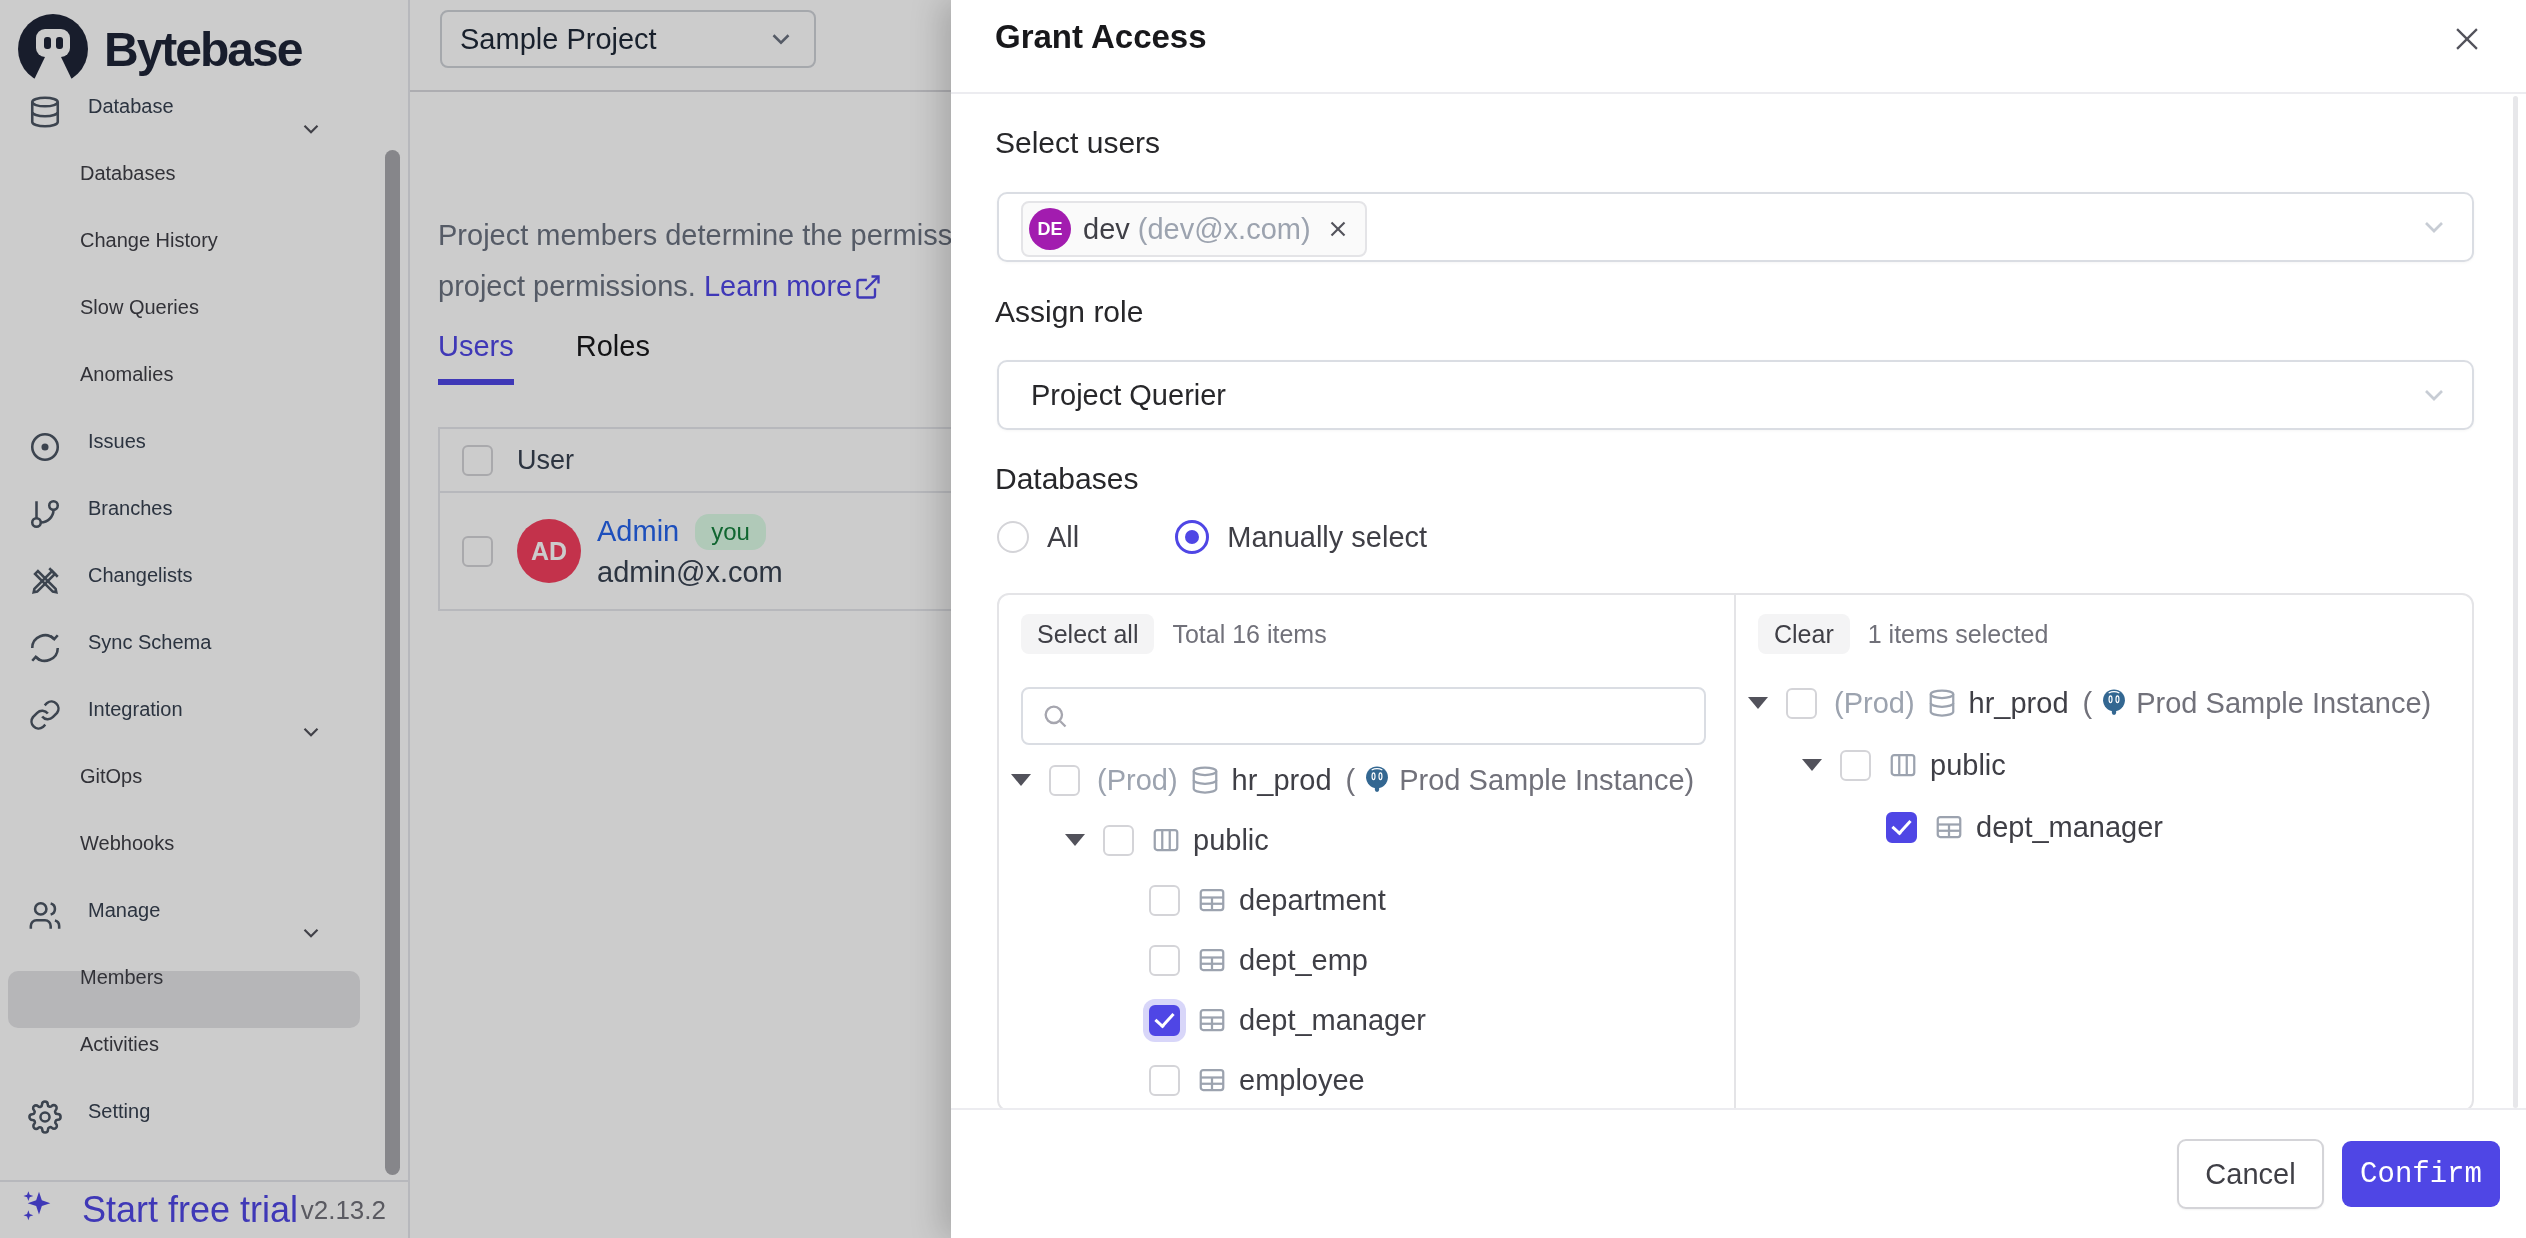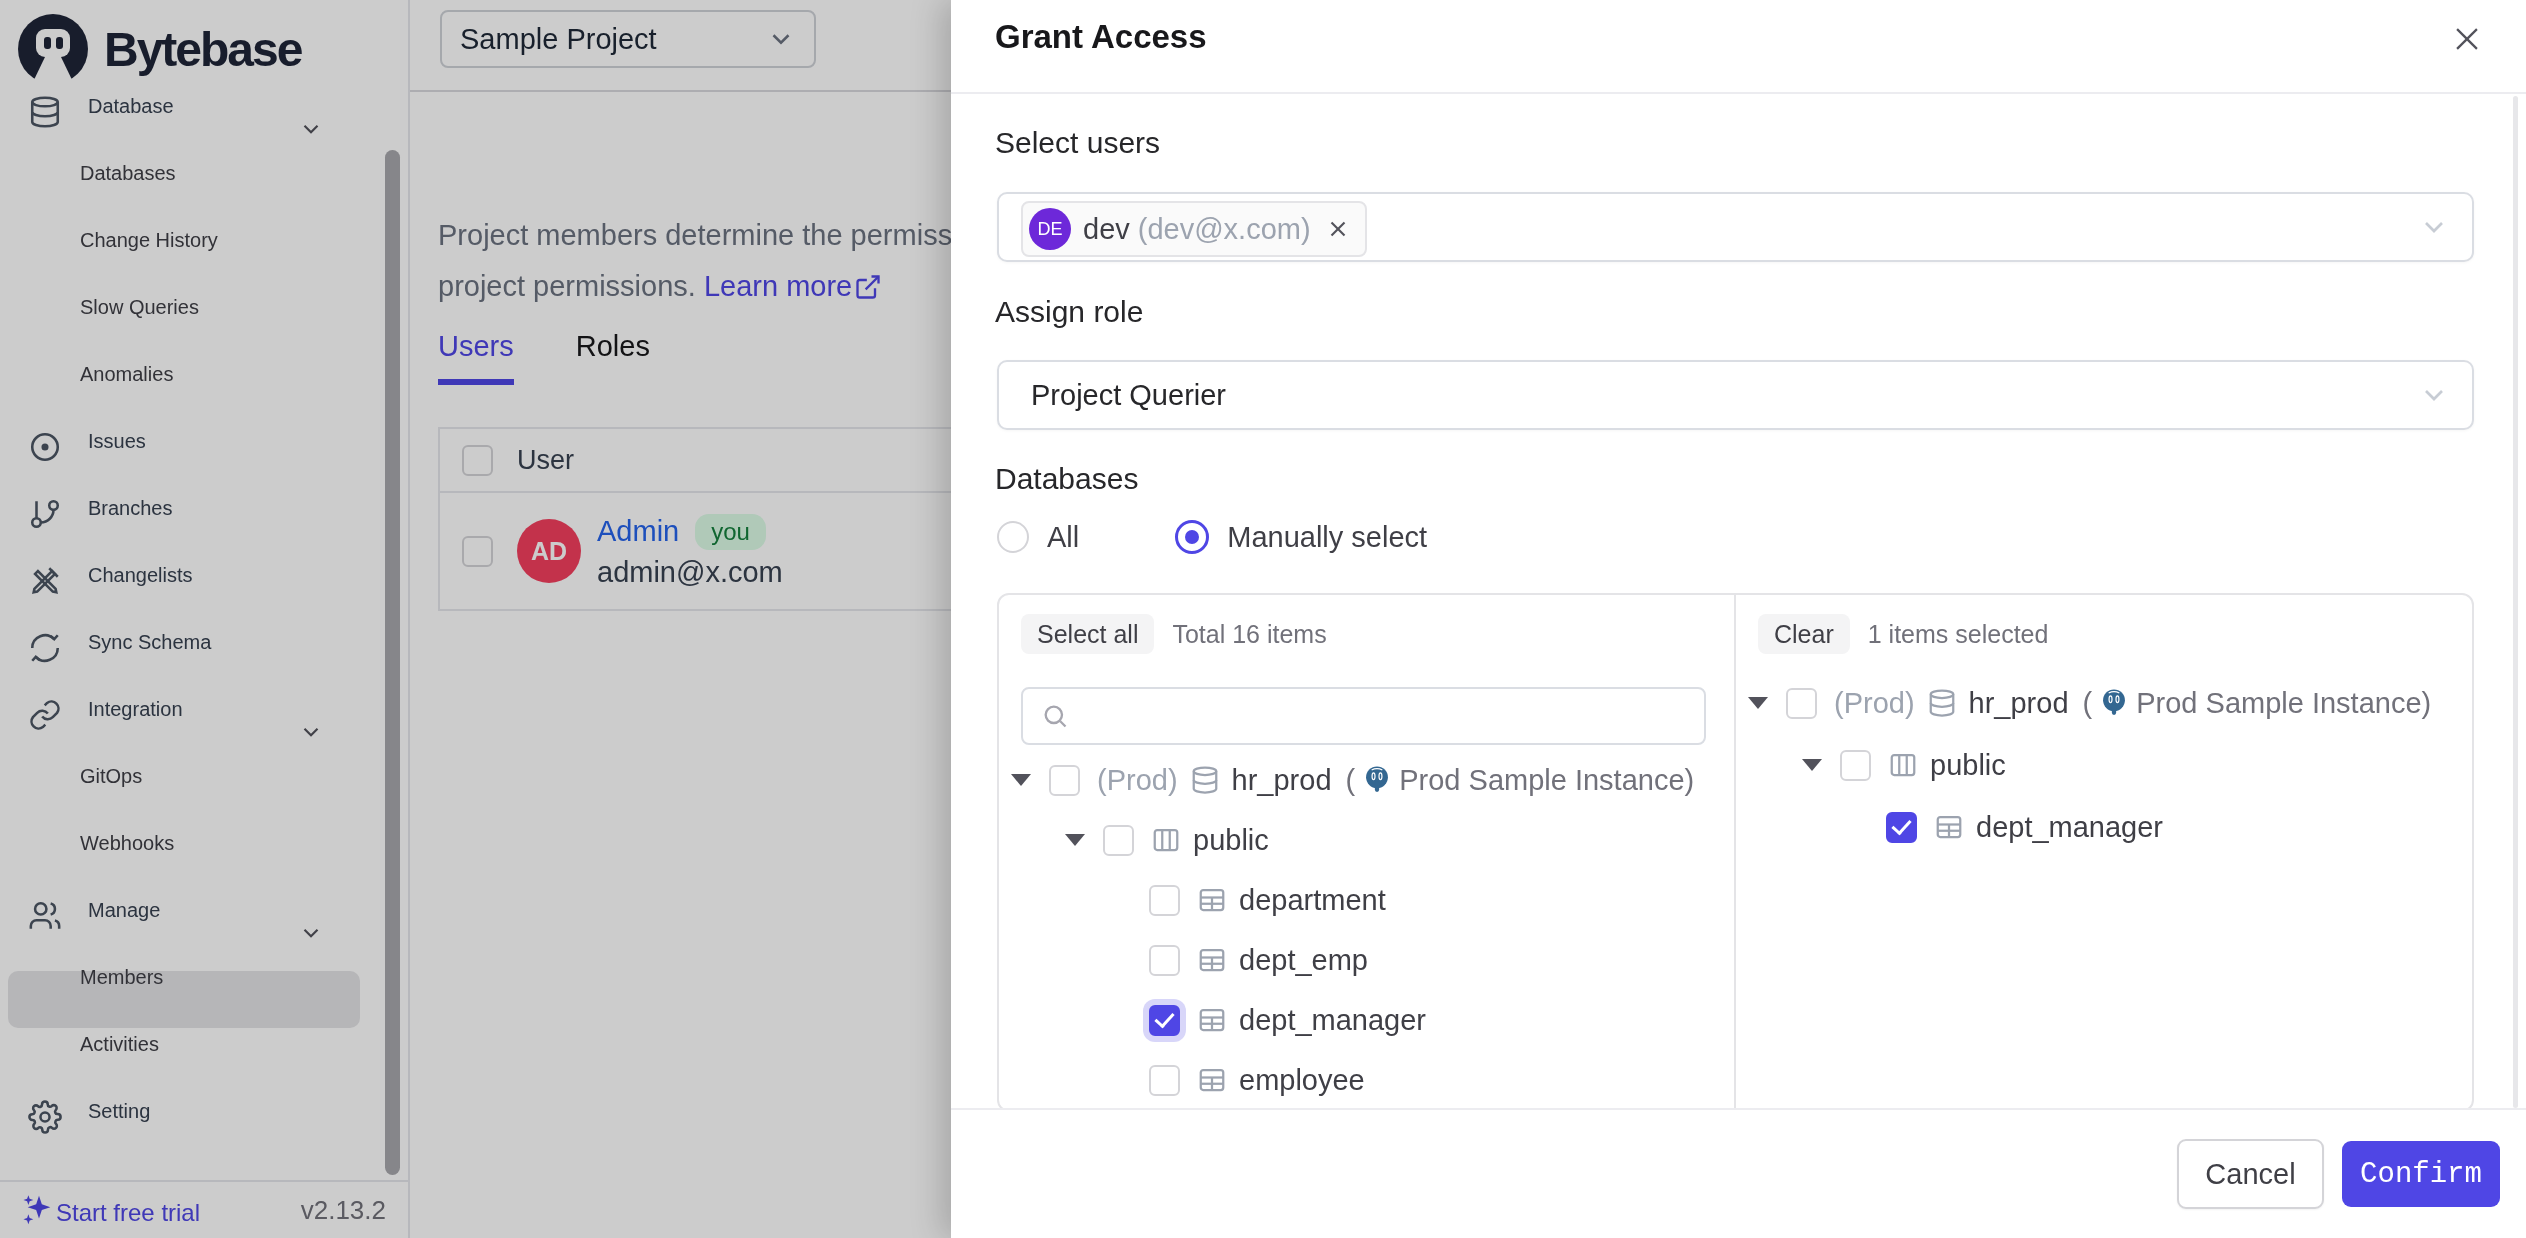--- a/index.html
+++ b/index.html
@@ -16,21 +16,21 @@
   .nav-item{position:relative;display:flex;height:67px;font-size:20px;color:#3f3f46;}
   .nav-item.group{padding-left:28px;font-weight:500;color:#374151;}
   .nav-item.group .lbl{margin-left:26px;}
   .nav-item.sub{padding-left:80px;}
   .nav-item.active .hl{position:absolute;left:8px;right:48px;top:5px;bottom:5px;background:#e4e4e7;border-radius:10px;}
   .nav-item .lbl{position:relative;z-index:1;}
   .nav-chev{position:absolute;right:84px;top:50%;transform:translateY(-50%);color:#52525b;}
   .nav-ico{color:#4b5563;position:relative;z-index:1;}
   .sb-scroll{position:absolute;right:8px;top:150px;width:15px;height:1025px;border-radius:8px;background:#a8a8ad;}
   .sb-bottom{position:absolute;left:0;right:0;bottom:0;height:56px;border-top:2px solid #e5e7eb;display:flex;align-items:center;padding:0 22px;}
-  .trial{display:flex;align-items:flex-end;gap:0;color:#4f46e5;font-size:24px;}
+  .trial{display:flex;align-items:flex-start;gap:26px;color:#4f46e5;font-size:36px;}
   .version{margin-left:auto;color:#71717a;font-size:26px;}
 
   .main-header{position:absolute;left:410px;top:0;right:0;height:90px;border-bottom:2px solid #d9d9de;}
   .proj-select{position:absolute;left:30px;top:10px;width:336px;height:54px;border:2px solid #cfd2d8;border-radius:8px;
                display:flex;align-items:center;padding:0 18px;font-size:29px;color:#1f2937;}
   .proj-select .chev{margin-left:auto;color:#6b7280;}
   .content{position:absolute;left:410px;top:90px;right:0;bottom:0;}
   .desc{position:absolute;left:28px;top:120px;width:760px;font-size:29px;line-height:51px;color:#6b7280;white-space:nowrap;}
   .desc .link{color:#4f46e5;display:inline-flex;align-items:center;gap:2px;}
   .tabs{position:absolute;left:28px;top:240px;display:flex;gap:62px;font-size:29px;}
@@ -57,21 +57,21 @@
   .m-title{position:absolute;left:44px;top:18px;font-size:33px;font-weight:600;color:#18181b;}
   .m-close{position:absolute;right:42px;top:22px;color:#52525b;}
   .m-hdiv{position:absolute;left:0;right:0;top:92px;height:2px;background:#ececf0;}
   .m-scrolltrack{position:absolute;right:8px;top:96px;width:5px;height:1012px;background:#e7e7ea;border-radius:3px;}
   .m-label{position:absolute;left:44px;font-size:30px;color:#27272a;font-weight:450;}
   .box{position:absolute;left:46px;width:1473px;border:2px solid #dadde3;border-radius:10px;background:#fff;
        box-shadow:0 1px 3px rgba(0,0,0,.04);}
   .box .chev{position:absolute;right:22px;top:50%;transform:translateY(-50%);color:#c7ccd4;}
   .chip{position:absolute;left:22px;top:7px;height:52px;display:flex;align-items:center;gap:12px;
         background:#fafafa;border:2px solid #e4e4e7;border-radius:8px;padding:0 14px 0 6px;font-size:29px;}
-  .chip .cav{width:42px;height:42px;border-radius:50%;background:#6d28d9;color:#fff;font-size:18px;font-weight:400;
+  .chip .cav{width:42px;height:42px;border-radius:50%;background:#a21caf;color:#fff;font-size:18px;font-weight:700;
              display:flex;align-items:center;justify-content:center;}
   .chip .cname{color:#3f3f46;}
   .chip .cemail{color:#9ca3af;margin-left:-4px;}
   .chip .cx{color:#52525b;margin-left:2px;}
   .sel-text{position:absolute;left:32px;top:50%;transform:translateY(-50%);font-size:29px;color:#27272a;}
   .radios{position:absolute;left:46px;top:520px;display:flex;align-items:center;gap:96px;font-size:29px;color:#3f3f46;}
   .radio-opt{display:flex;align-items:center;gap:18px;}
   .radio{width:28px;height:28px;border-radius:50%;border:2px solid #d4d4d8;background:#fff;flex:none;}
   .radio.on{border:3px solid #4f46e5;display:flex;align-items:center;justify-content:center;}
   .radio.on::after{content:"";width:14px;height:14px;border-radius:50%;background:#4f46e5;}

